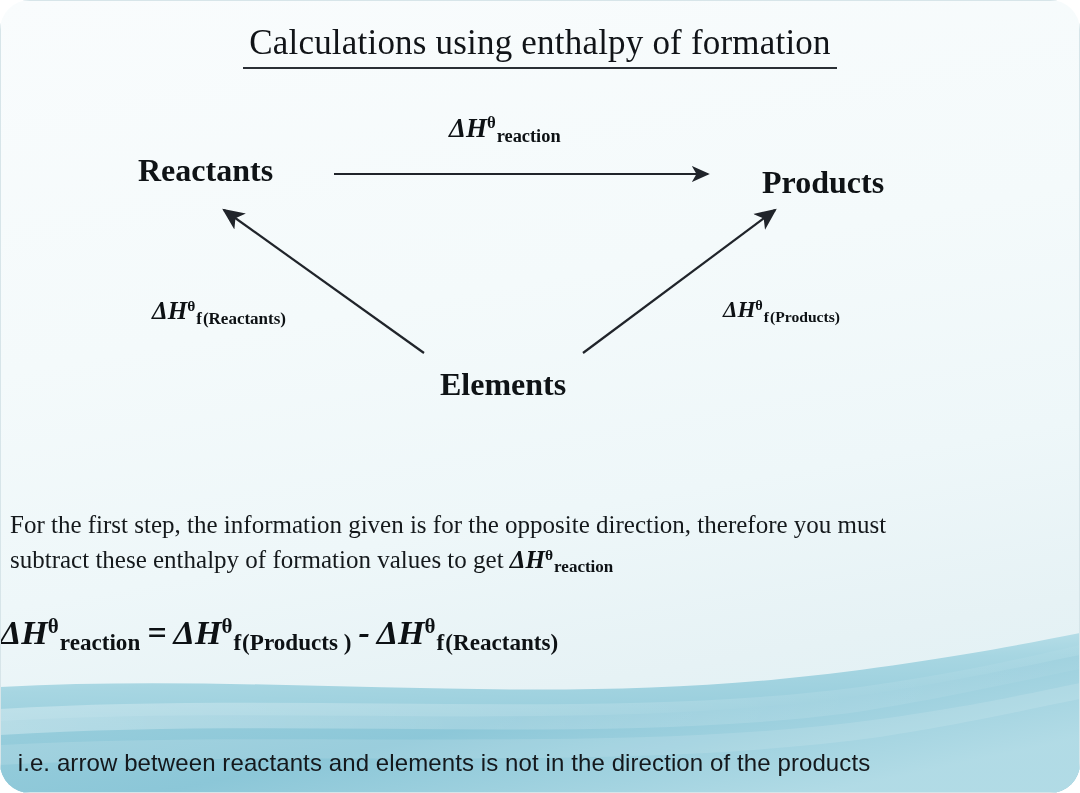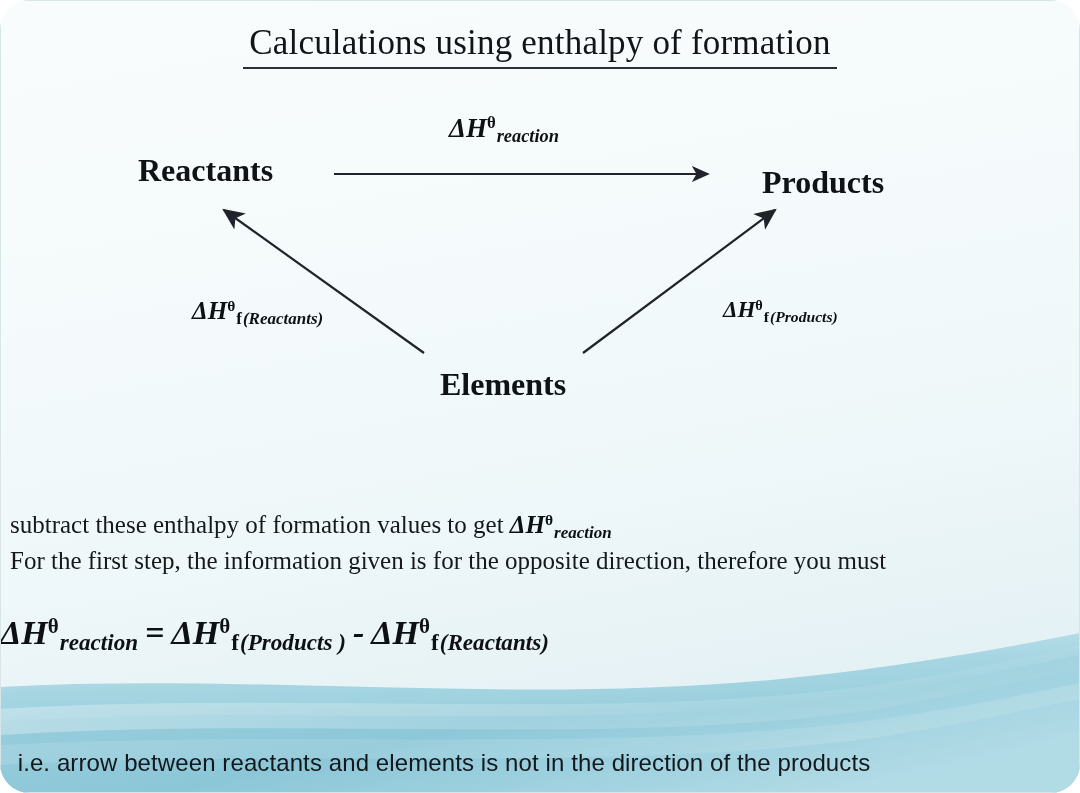--- a/index.html
+++ b/index.html
@@ -105,38 +105,37 @@
   .dh .std {
     font-weight: bold;
     font-size: 0.62em;
     vertical-align: 0.52em;
     letter-spacing: 0;
     margin-left: 0px;
   }
   .dh .sub {
     font-size: 0.68em;
     vertical-align: -0.28em;
-    font-style: italic;
     font-weight: bold;
     margin-left: 1px;
   }
   .dh .sub-roman {
     font-size: 0.68em;
     vertical-align: -0.28em;
     font-style: normal;
     font-weight: bold;
     margin-left: 1px;
   }
 
   .lbl {
     position: absolute;
     z-index: 5;
   }
   .lbl-reaction  { left: 449px; top: 113px; font-size: 27px; }
-  .lbl-f-react   { left: 152px; top: 297px; font-size: 25px; margin-left: 40px; }
+  .lbl-f-react   { left: 152px; top: 297px; font-size: 25px; }
   .lbl-f-prod    { left: 723px; top: 297px; font-size: 23px; }
 
   
   .body-text {
     position: absolute;
     left: 10px;
     top: 508px;
     width: 1060px;
     font-family: "Liberation Serif", serif;
     font-size: 25px;
@@ -238,22 +237,22 @@
     <div class="lbl dh lbl-f-react">
       <span class="core">Δ</span><span class="core">H</span><span class="std">θ</span><span class="sub-roman">f</span><span class="sub">(Reactants)</span>
     </div>
 
     <div class="lbl dh lbl-f-prod">
       <span class="core">Δ</span><span class="core">H</span><span class="std">θ</span><span class="sub-roman">f</span><span class="sub">(Products)</span>
     </div>
   </div>
 
   <div class="body-text">
+    <div>For the first step, the information given is for the opposite direction, therefore you must</div>
     <div><span>subtract these enthalpy of formation values to get </span><span class="dh"><span class="core">Δ</span><span class="core">H</span><span class="std">θ</span><span class="sub">reaction</span></span></div>
-    <div>For the first step, the information given is for the opposite direction, therefore you must</div>
   </div>
 
   <div class="equation">
     <span class="dh"><span class="core">Δ</span><span class="core">H</span><span class="std">θ</span><span class="sub">reaction</span></span><span class="op">=</span><span class="dh"><span class="core">Δ</span><span class="core">H</span><span class="std">θ</span><span class="sub-roman">f</span><span class="sub">(Products )</span></span><span class="op">-</span><span class="dh"><span class="core">Δ</span><span class="core">H</span><span class="std">θ</span><span class="sub-roman">f</span><span class="sub">(Reactants)</span></span>
   </div>
 
   <div class="caption">i.e. arrow between reactants and elements is not in the direction of the products</div>
 
   <div class="slide-frame"></div>
 </div>

